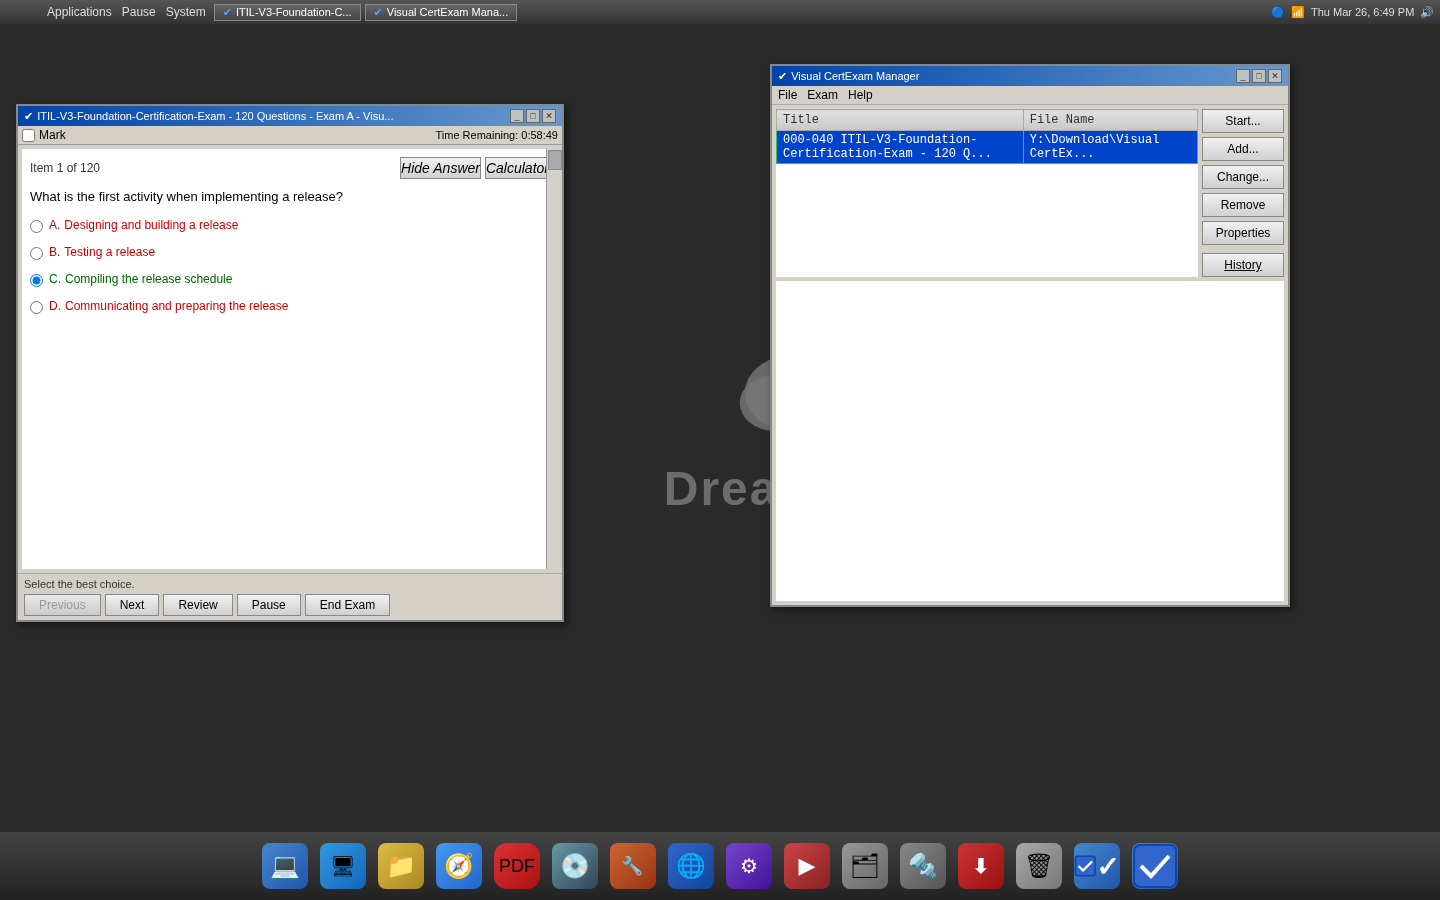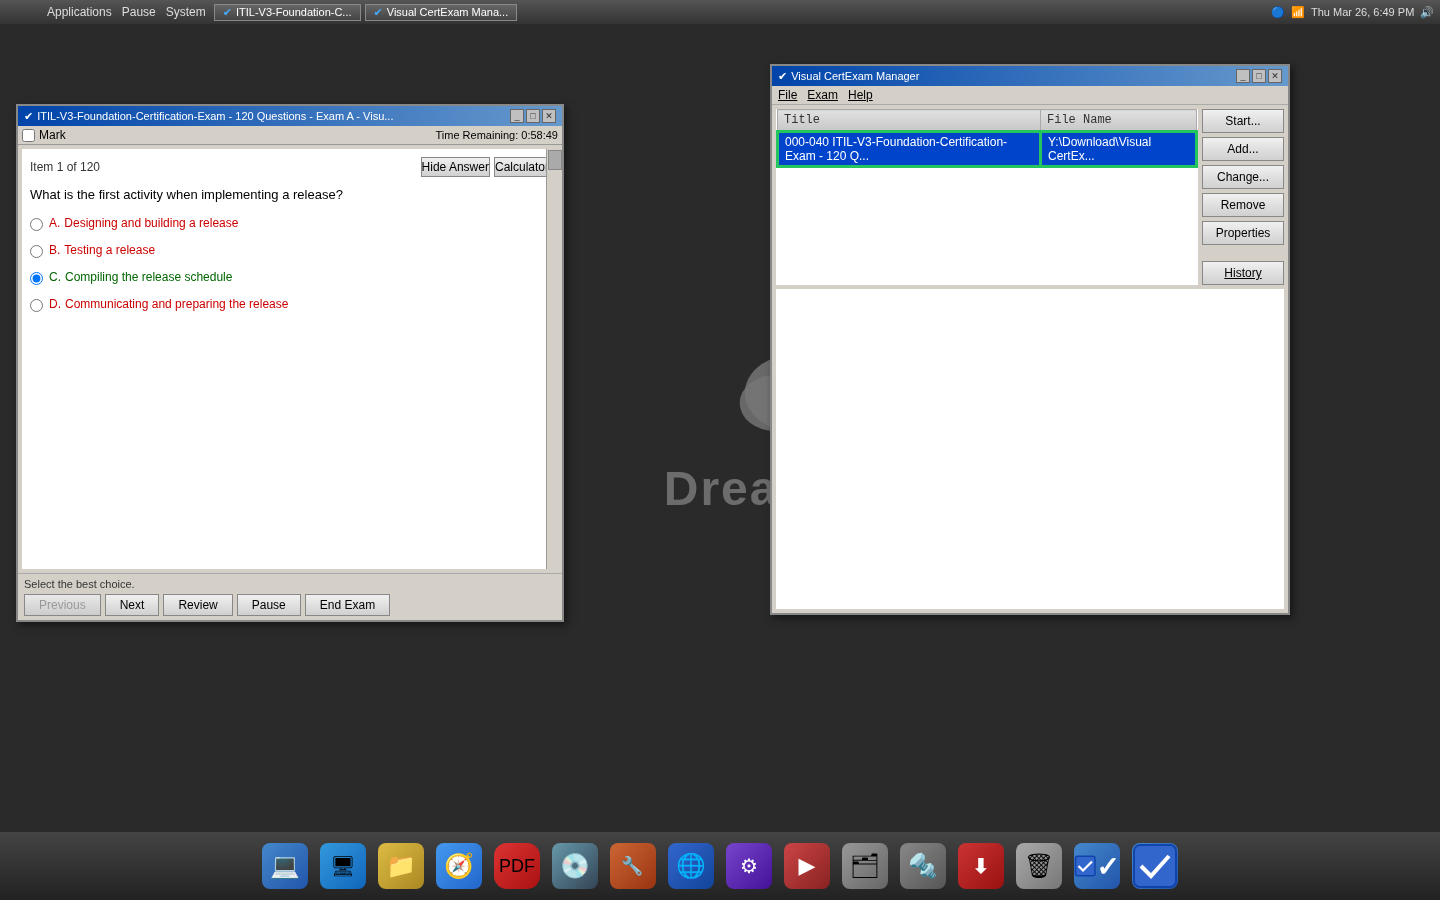--- a/index.html
+++ b/index.html
@@ -137,22 +137,23 @@
       justify-content: space-between;
       align-items: center;
       margin-bottom: 10px;
     }
     .item-counter { font-size: 12px; color: #333; }
     .exam-btns { display: flex; gap: 4px; }
     .exam-btn {
       background: linear-gradient(to bottom, #f0f0f0, #d0d0d0);
       border: 1px solid #888;
       padding: 2px 0;
-      font-size: 12px;
+      font-size: 14px;
       cursor: pointer;
+      font-style: italic;
     }
 
     .question-text {
       font-size: 13px;
       margin-bottom: 14px;
       color: #000;
     }
 
     .answer-option {
       display: flex;
@@ -234,21 +235,21 @@
       font-size: 11px;
     }
     .manager-menubar {
       background: #d4d0c8;
       padding: 2px 6px;
       display: flex;
       gap: 10px;
       border-bottom: 1px solid #aaa;
       font-size: 12px;
     }
-    .manager-menubar span { cursor: pointer; text-decoration: underline; }
+    .manager-menubar span { cursor: pointer; }
 
     .manager-content {
       display: flex;
       gap: 0;
     }
     .manager-table-area {
       flex: 1;
       background: white;
       margin: 4px;
       margin-right: 0;
@@ -261,23 +262,24 @@
     .manager-table th {
       background: linear-gradient(to bottom, #e0e0e0, #c8c8c8);
       border: 1px solid #aaa;
       padding: 3px 6px;
       text-align: left;
       font-weight: normal;
       color: #333;
       font-family: Liberation Mono, monospace;
     }
     .manager-table td {
-      border: 3px solid #22c55e;
+      border: 1px solid #22c55e;
       padding: 2px 6px;
       color: #333;
+      font-family: Liberation Mono, monospace;
     }
     .manager-table .selected-row {
       background: #0044cc;
       color: white;
     }
     .manager-table .selected-row td {
       color: white;
     }
 
     .manager-buttons {
@@ -290,21 +292,21 @@
     .mgr-btn {
       background: linear-gradient(to bottom, #f0f0f0, #d0d0d0);
       border: 1px solid #888;
       padding: 4px 8px;
       font-size: 12px;
       cursor: pointer;
       text-align: center;
       width: 82px;
     }
     .history-btn {
-      margin-top: 12px;
+      margin-top: 4px;
       text-decoration: underline;
     }
 
     .manager-bottom {
       height: 320px;
       background: white;
       margin: 0 4px 4px 4px;
     }
 
     

